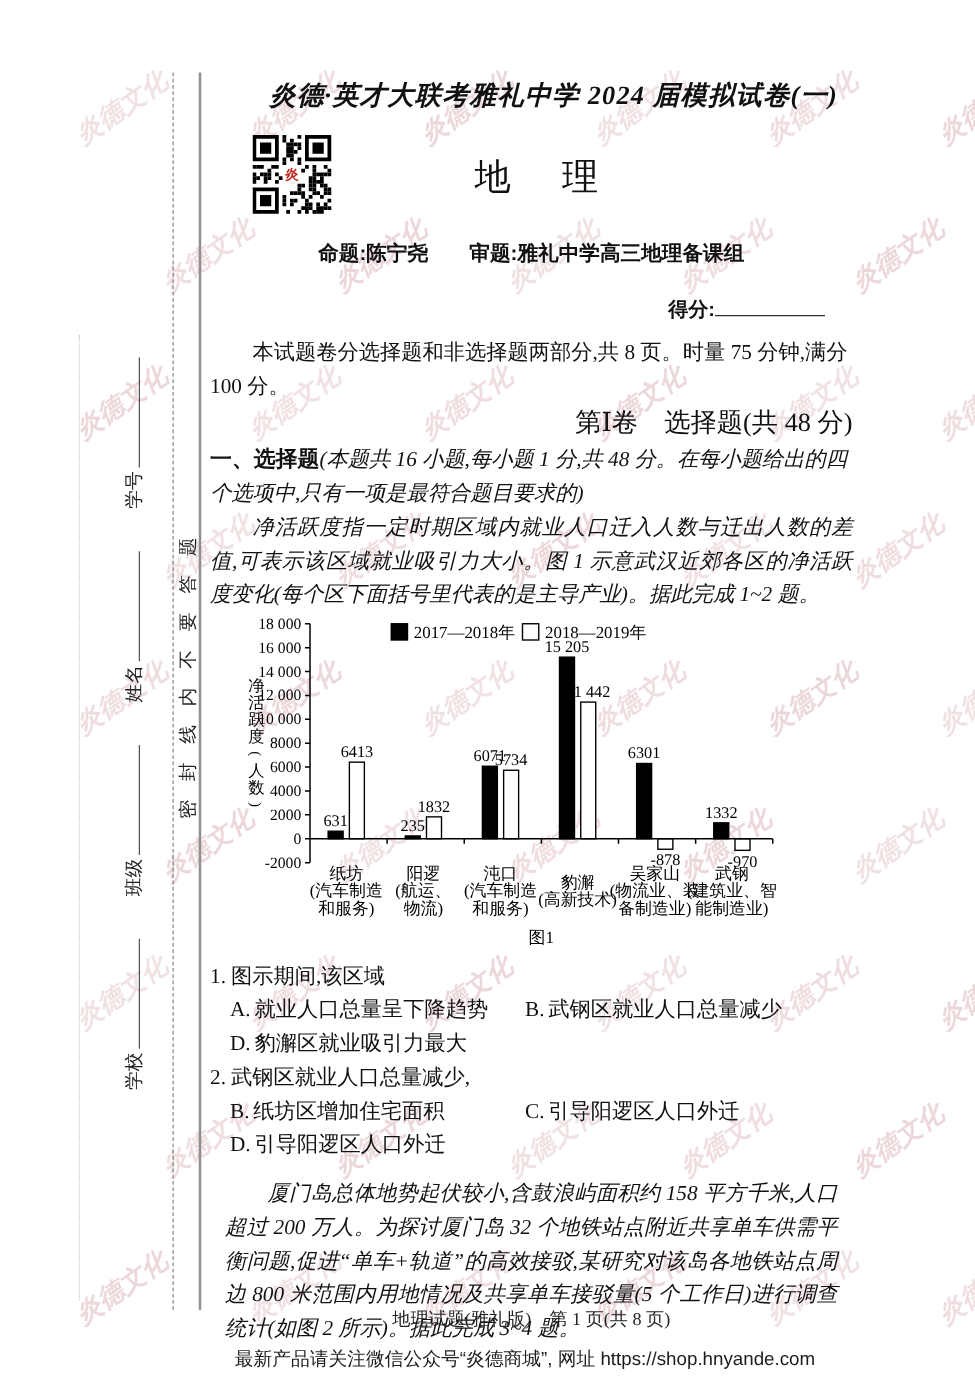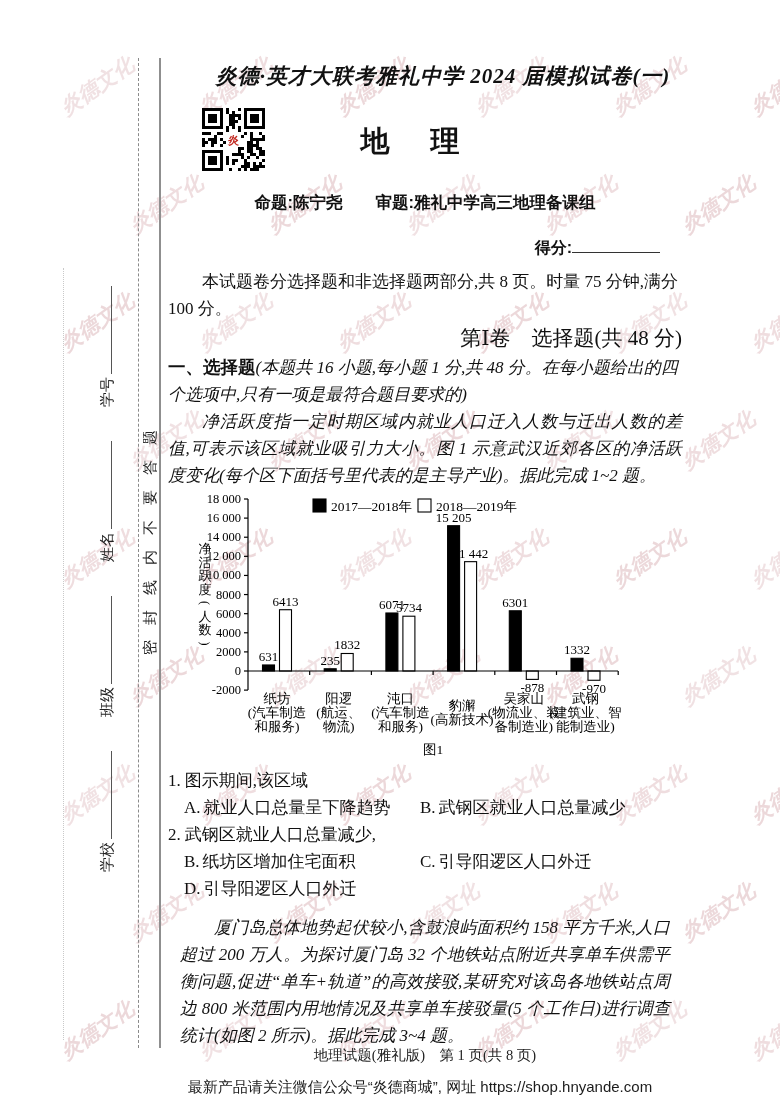--- a/index.html
+++ b/index.html
@@ -17,22 +17,22 @@
               transform-origin:0 0;transform:rotate(-90deg);font-size:15px;color:#222;white-space:nowrap;}
   .fld{margin-right:4px;}
   .blank{display:inline-block;width:88px;height:13px;border-bottom:1px solid #555;margin:0 30px 0 3px;}
   .seal-rot{position:absolute;left:141px;top:655px;width:300px;height:22px;
             transform-origin:0 0;transform:rotate(-90deg);font-size:15px;letter-spacing:15px;
             color:#222;white-space:nowrap;}
   
   .exam-title{position:absolute;top:62px;left:186px;width:514px;text-align:center;
               font-size:21px;font-weight:bold;font-style:italic;letter-spacing:1px;}
   .qr{position:absolute;left:202px;top:108px;}
-  .subject{position:absolute;top:122px;left:156px;width:514px;text-align:center;
-           font-size:29px;font-weight:bold;letter-spacing:6px;}
+  .subject{position:absolute;top:122px;left:175px;width:514px;text-align:center;
+           font-size:29px;font-weight:normal;letter-spacing:6px;}
   .committee{position:absolute;top:192px;left:168px;width:514px;text-align:center;
              font-size:16.5px;font-weight:bold;font-family:"Liberation Sans","DejaVu Sans",sans-serif;}
   .score{position:absolute;top:238px;left:168px;width:492px;text-align:right;
          font-size:16px;font-weight:bold;font-family:"Liberation Sans","DejaVu Sans",sans-serif;}
   .score-blank{display:inline-block;width:88px;height:14px;border-bottom:1.5px solid #333;}
   
   .content{position:absolute;left:168px;top:268px;width:514px;font-size:17px;line-height:27px;}
   .notice{text-indent:2em;}
   .part-heading{text-align:right;font-weight:normal;font-size:21px;line-height:32px;height:32px;}
   .lead b{font-size:17.5px;}
@@ -342,20 +342,21 @@
           <text x="246" y="19.5" text-anchor="start" font-size="13.5" fill="#000">2018—2019年</text>
           <text x="243" y="263" text-anchor="middle" font-size="13.5" fill="#000">图1</text>
         </svg>
     </div>
 
     <div class="q">
       <div class="stem-row"><span class="qnum">1.</span><span>图示期间,该区域</span></div>
       <div class="opts">
         <div class="opt"><span class="olab">A.</span><span>就业人口总量呈下降趋势</span></div>
         <div class="opt"><span class="olab">B.</span><span>武钢区就业人口总量减少</span></div>
+        <div class="opt"><span class="olab">D.</span><span>豹澥区就业吸引力最大</span></div>
       </div>
     </div>
 
     <div class="q">
       <div class="stem-row"><span class="qnum">2.</span><span>武钢区就业人口总量减少,</span></div>
       <div class="opts">
         <div class="opt"><span class="olab">B.</span><span>纸坊区增加住宅面积</span></div>
         <div class="opt"><span class="olab">C.</span><span>引导阳逻区人口外迁</span></div>
         <div class="opt"><span class="olab">D.</span><span>引导阳逻区人口外迁</span></div>
       </div>

